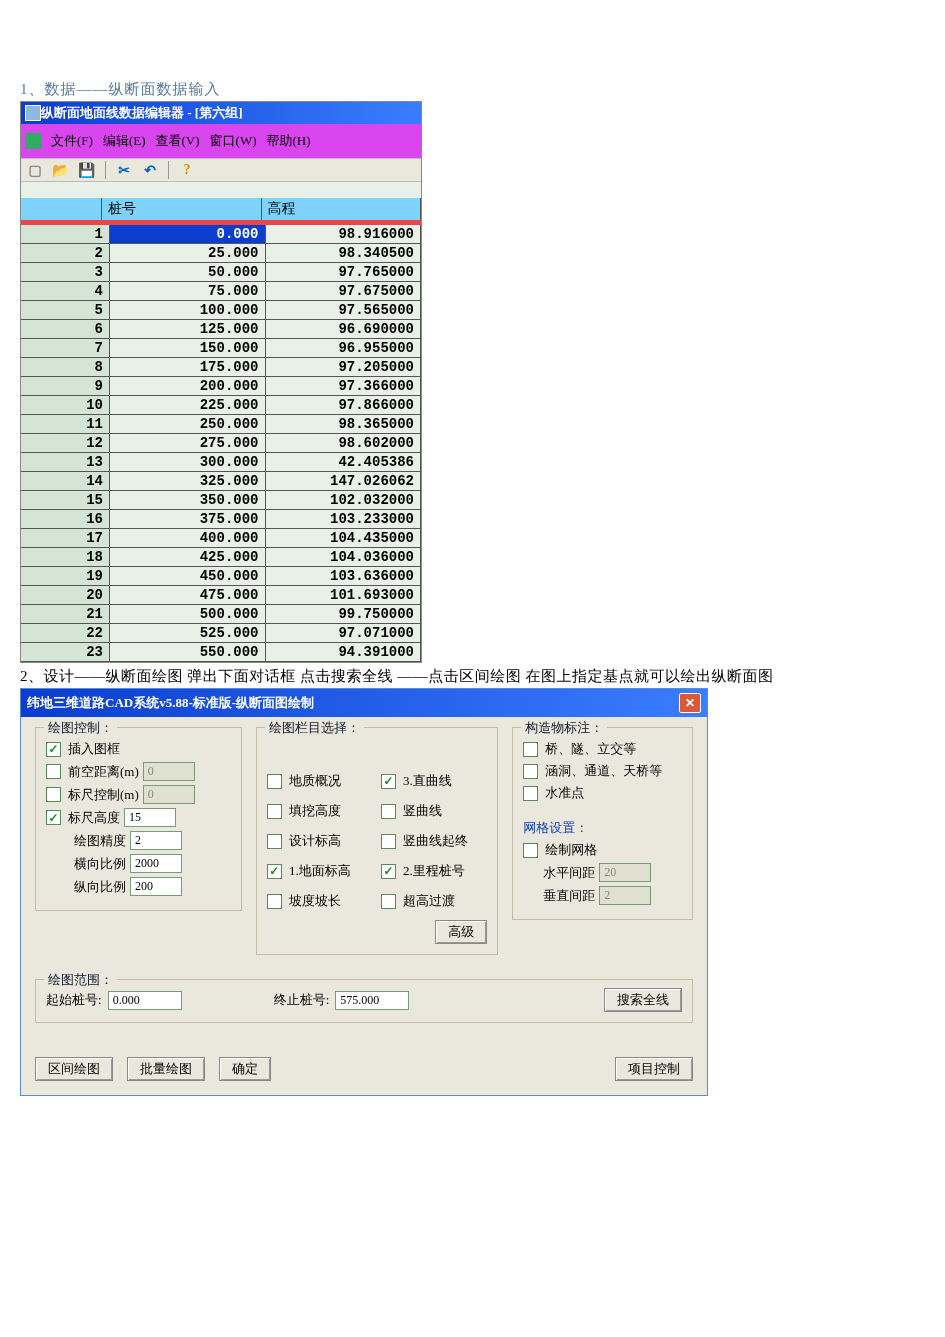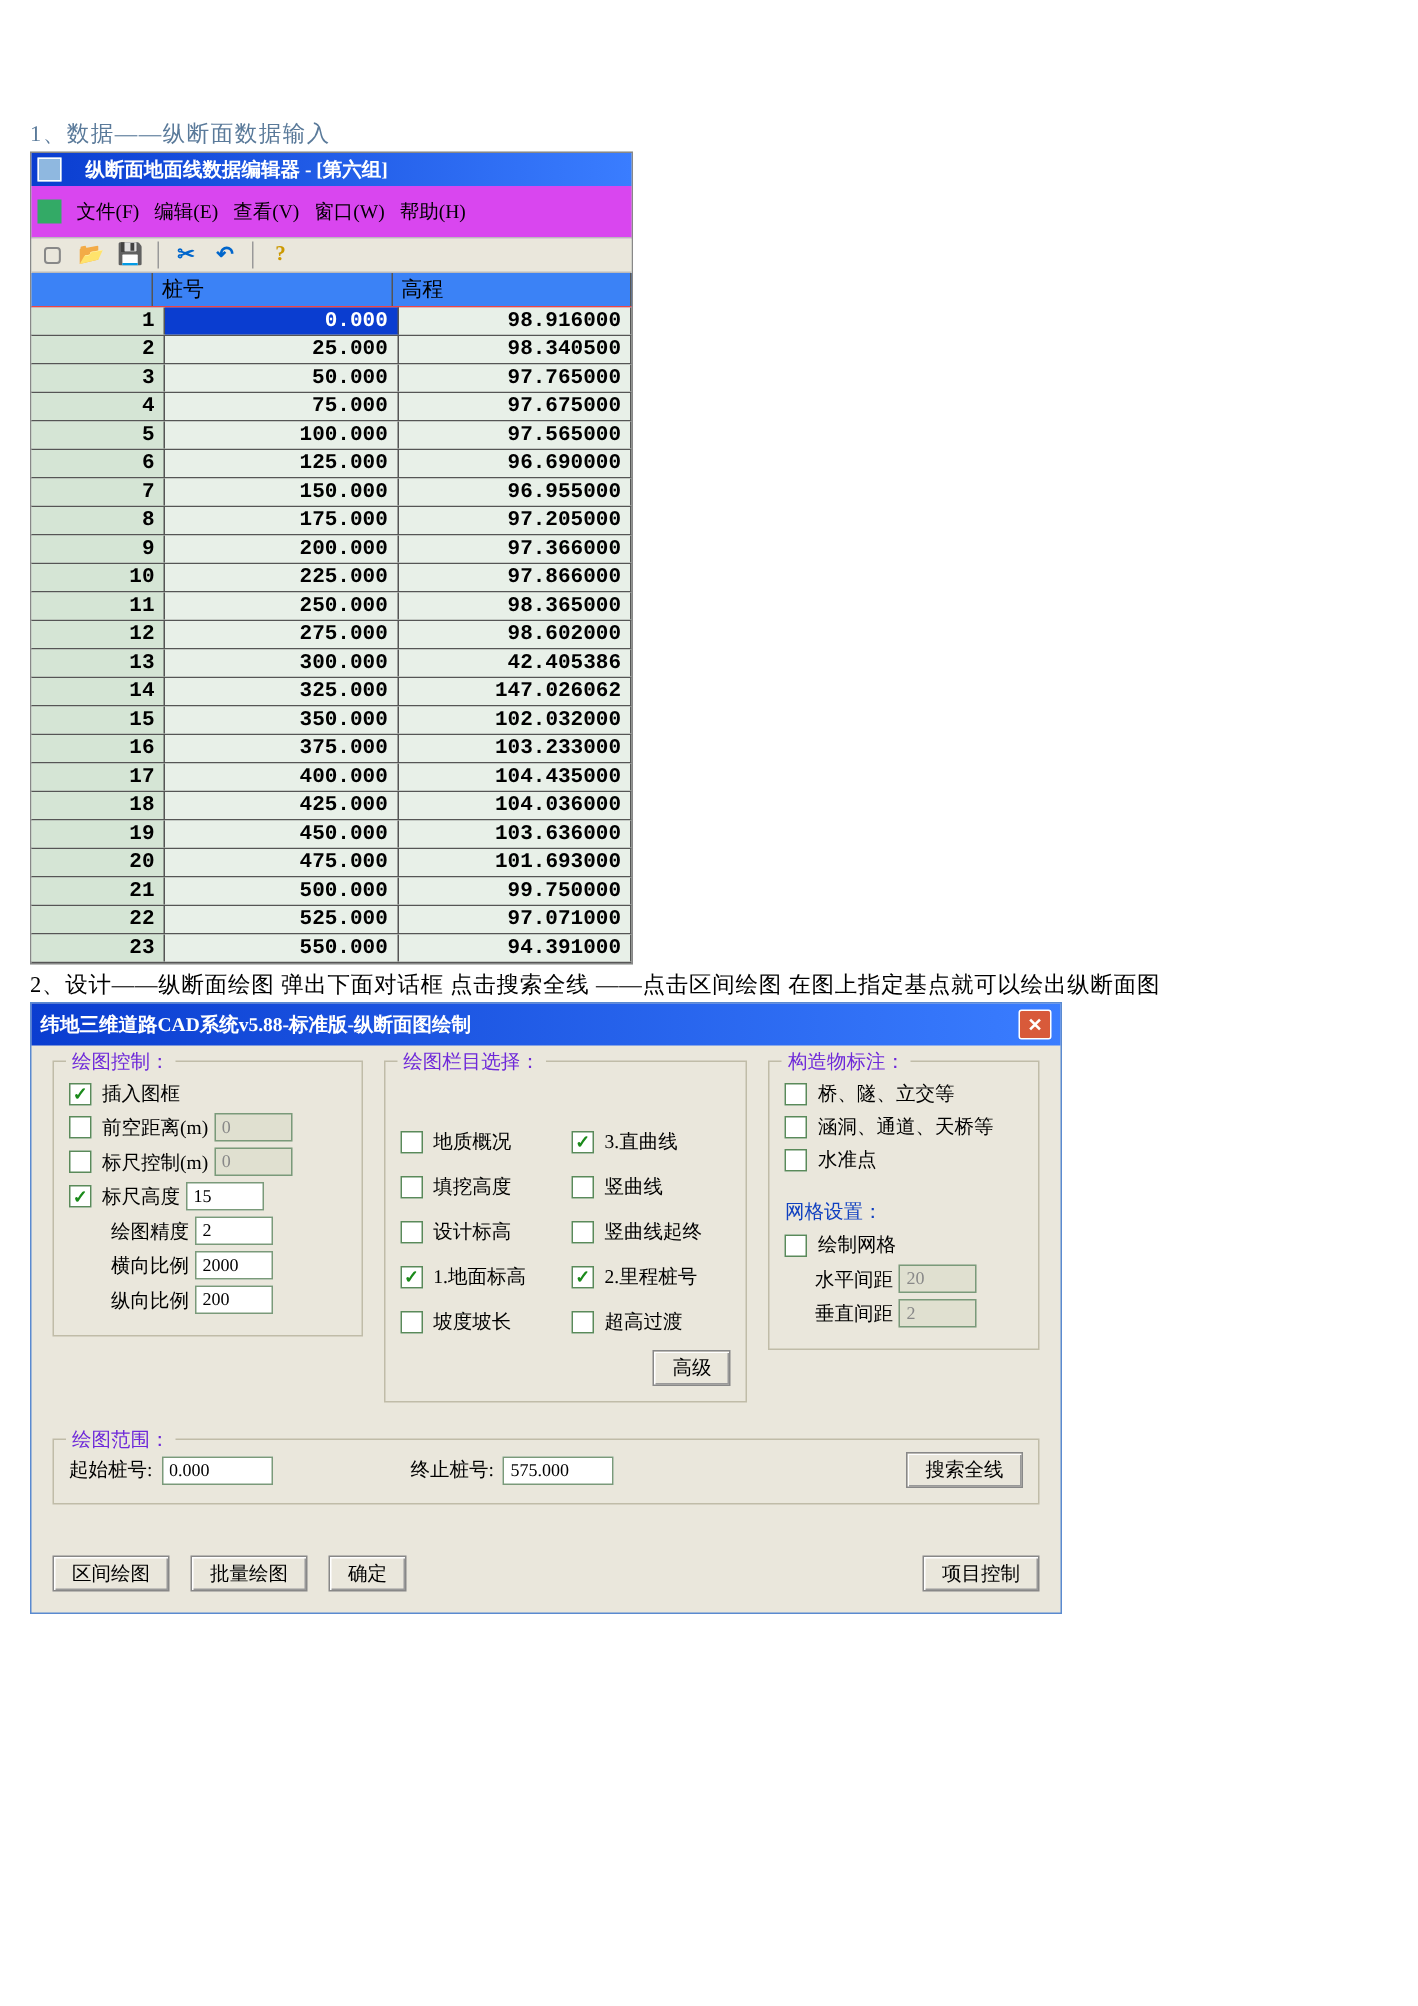--- a/index.html
+++ b/index.html
@@ -23,21 +23,21 @@
     background: #e8f0e8;
   }
   .titlebar {
     background: linear-gradient(to right, #0a3dd0, #3a7dff);
     color: #fff;
     font-weight: bold;
     padding: 2px 4px;
     font-size: 13px;
     display: flex;
     align-items: center;
-    gap: 16px;
+    gap: 0;
   }
   .titlebar .icon-box {
     width: 14px; height: 14px;
     background: #8fb8e0;
     border: 1px solid #fff;
     display: inline-block;
   }
   .menubar {
     background: #d946ef;
     padding: 8px 4px;
@@ -68,23 +68,24 @@
     font-size: 14px;
     font-weight: bold;
   }
   .tb-sep {
     width: 1px;
     background: #999;
     margin: 0 2px;
   }
   .grid-header {
     display: flex;
-    background: #3b82f6;
-    border-bottom: 1px solid #ef4444;
+    background: #7dd3fc;
+    border-bottom: 5px solid #ef4444;
     font-size: 14px;
+    margin-top: 16px;
   }
   .grid-header .rowhead-cell { width: 80px; border-right: 1px solid #555; }
   .grid-header .col-cell {
     flex: 1;
     padding: 2px 6px;
     border-right: 1px solid #555;
     text-align: left;
     font-weight: normal;
   }
   .grid-row {
@@ -157,21 +158,21 @@
     border: 1px solid #c0bca8;
     padding: 8px 10px 10px 10px;
     position: relative;
     background: #eae7dc;
   }
   .group-title {
     position: absolute;
     top: -9px;
     left: 8px;
     background: #eae7dc;
-    color: #6d28d9;
+    color: #0f172a;
     padding: 0 4px;
     font-size: 13px;
   }
   .g1 { width: 198px; }
   .g2 { width: 236px; }
   .g3 { width: 170px; }
   .g-range { width: 636px; margin-top: 24px; }
   .row {
     display: flex;
     align-items: center;

